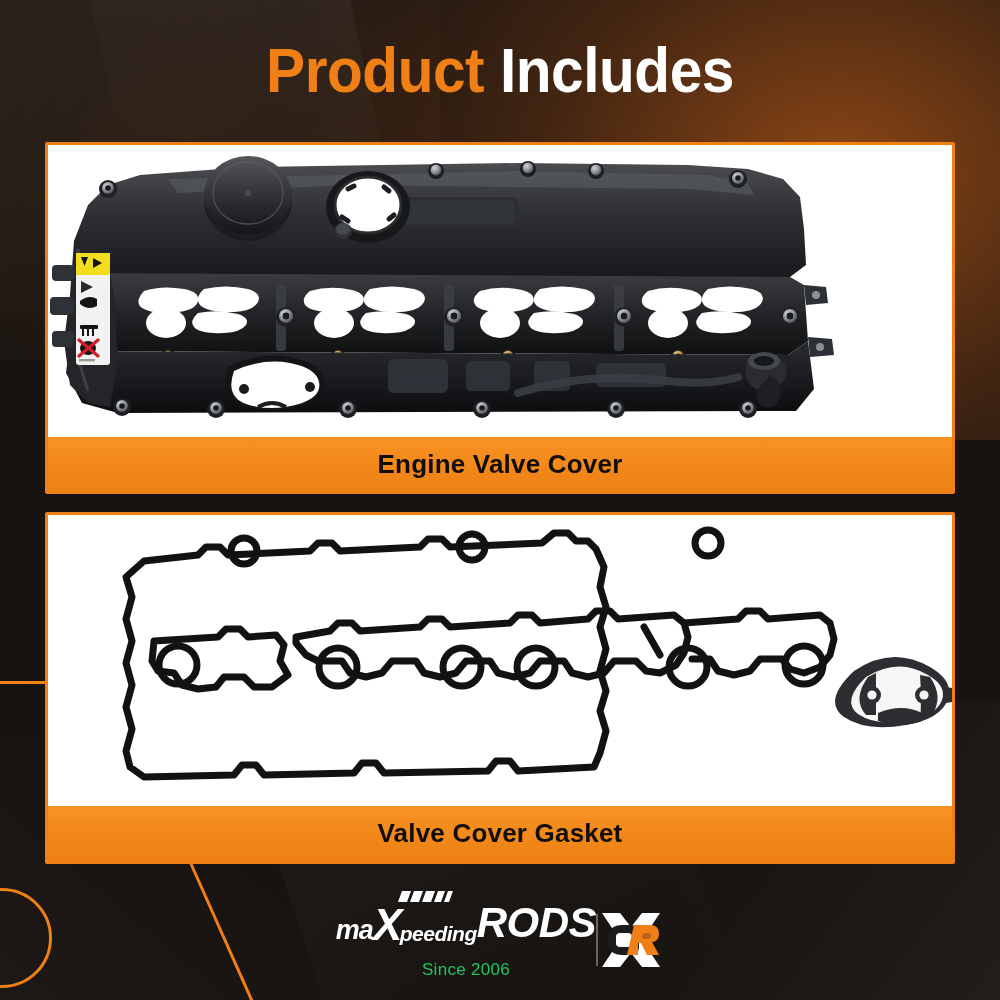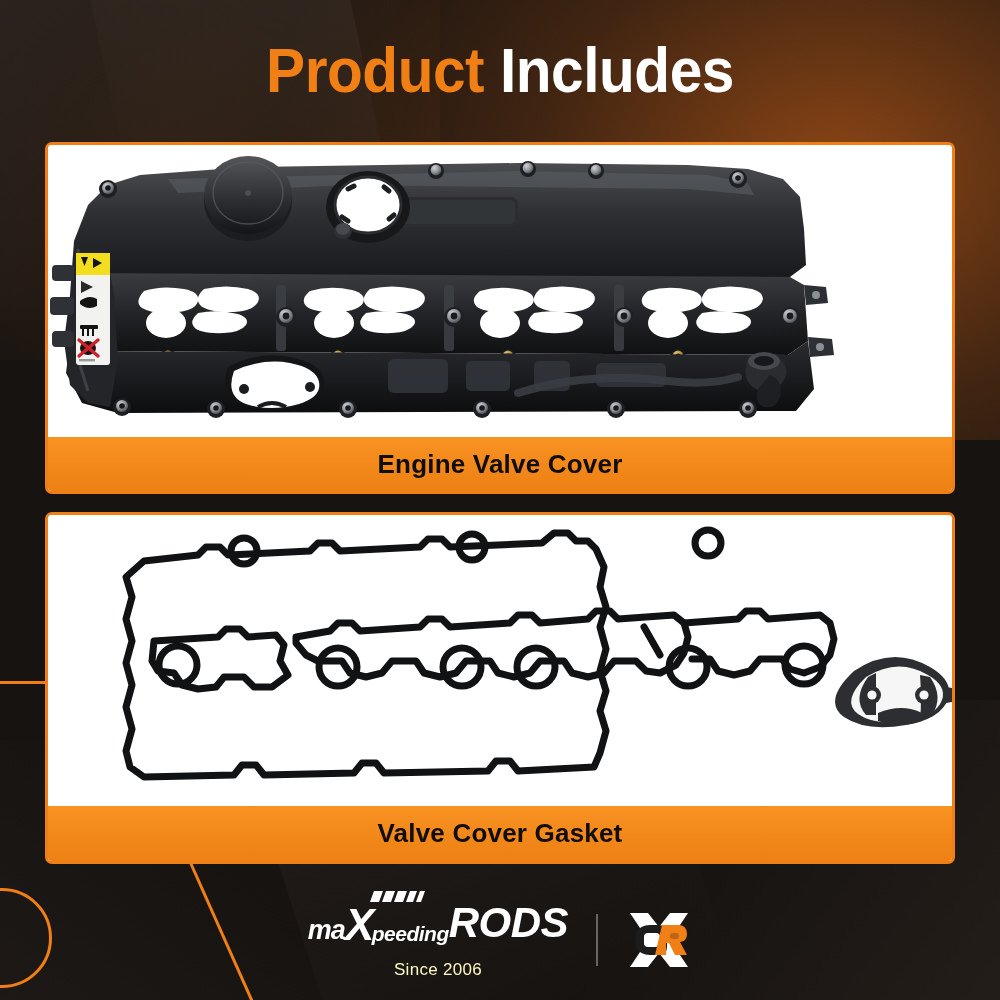--- a/index.html
+++ b/index.html
@@ -70,60 +70,60 @@
     white-space:nowrap;
   }
   .title .t-orange { color:#F07F15; }
   .title .t-white  { color:#FFFFFF; }
 
   
   .card {
     position:absolute; left:45px; width:910px;
     background:#FFFFFF;
     border:3px solid #F07F15;
-    border-radius:7px;
+    border-radius:2px;
     overflow:hidden;
     display:flex; flex-direction:column;
   }
   #card-cover  { top:142px; height:352px; }
   #card-gasket { top:512px; height:352px; }
 
   .card-stage { flex:1; position:relative; background:#FFFFFF; overflow:hidden; }
   .card-label {
     height:54px; background:linear-gradient(180deg,#F89322 0%,#F2881A 55%,#EE8113 100%);
     display:flex; align-items:center; justify-content:center;
     color:#100D0B; font-size:26px; font-weight:bold; letter-spacing:.2px;
   }
   #card-gasket .card-label { height:55px; }
 
   
   .footer {
     position:absolute; left:0; bottom:0; width:1000px; height:120px;
-    display:flex; align-items:center; justify-content:center; gap:28px;
+    display:flex; align-items:center; justify-content:center; 
   }
   .brand { display:flex; flex-direction:column; align-items:center; }
   .brand-word {
     display:flex; align-items:flex-end; position:relative;
     font-size:33px; font-weight:bold; color:#FFFFFF; font-style:italic;
     letter-spacing:-.5px; line-height:1;
   }
   .bw-a { font-size:27px; letter-spacing:-1px; }
   .bw-x { font-size:44px; font-weight:bold; margin:0 -2px 0 0; position:relative; top:3px; }
   .bw-b { font-size:21px; letter-spacing:-.5px; }
   .bw-c { font-size:42px; letter-spacing:-.5px; }
   .flags {
     position:absolute; left:64px; top:-9px; display:flex; gap:3px;
   }
   .flags i {
     display:block; width:9px; height:11px; background:#FFFFFF;
     transform:skewX(-20deg);
   }
   .flags i:nth-child(4){ width:7px; }
   .flags i:nth-child(5){ width:5px; }
-  .since { margin-top:16px; font-size:17px; color:#fef9c3; letter-spacing:.3px; }
+  .since { margin-top:16px; font-size:17px; color:#22c55e; letter-spacing:.3px; }
   .divider { width:2px; height:52px; background:#6b6560; }
   .xbadge { position:relative; width:66px; height:62px; }
 
   
   .art { position:absolute; inset:0; }
 </style>
 </head>
 <body>
 
 <div class="bg">

